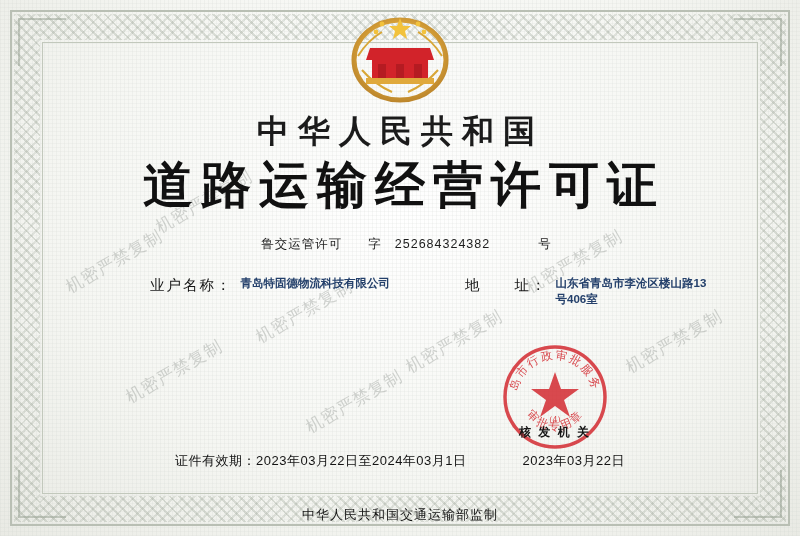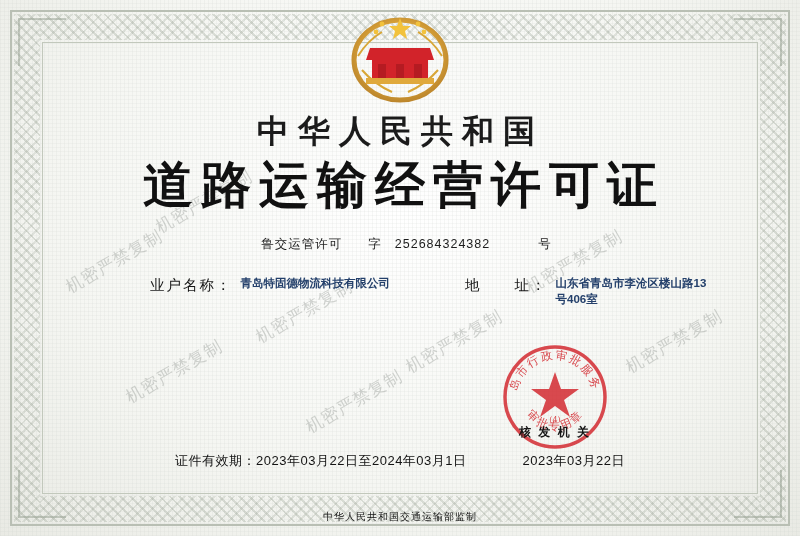--- a/index.html
+++ b/index.html
@@ -175,21 +175,21 @@
     letter-spacing: 0.5px;
   }
   .validity .seg { white-space: nowrap; }
   .validity .gap { display: inline-block; width: 56px; }
 
   .footer {
     position: absolute;
     left: 0; right: 0;
     bottom: 12px;
     text-align: center;
-    font-size: 10px;
+    font-size: 13px;
     letter-spacing: 1px;
     color: #141414;
   }
 
   
   .watermarks {
     position: absolute;
     inset: 0;
     pointer-events: none;
     overflow: hidden;

